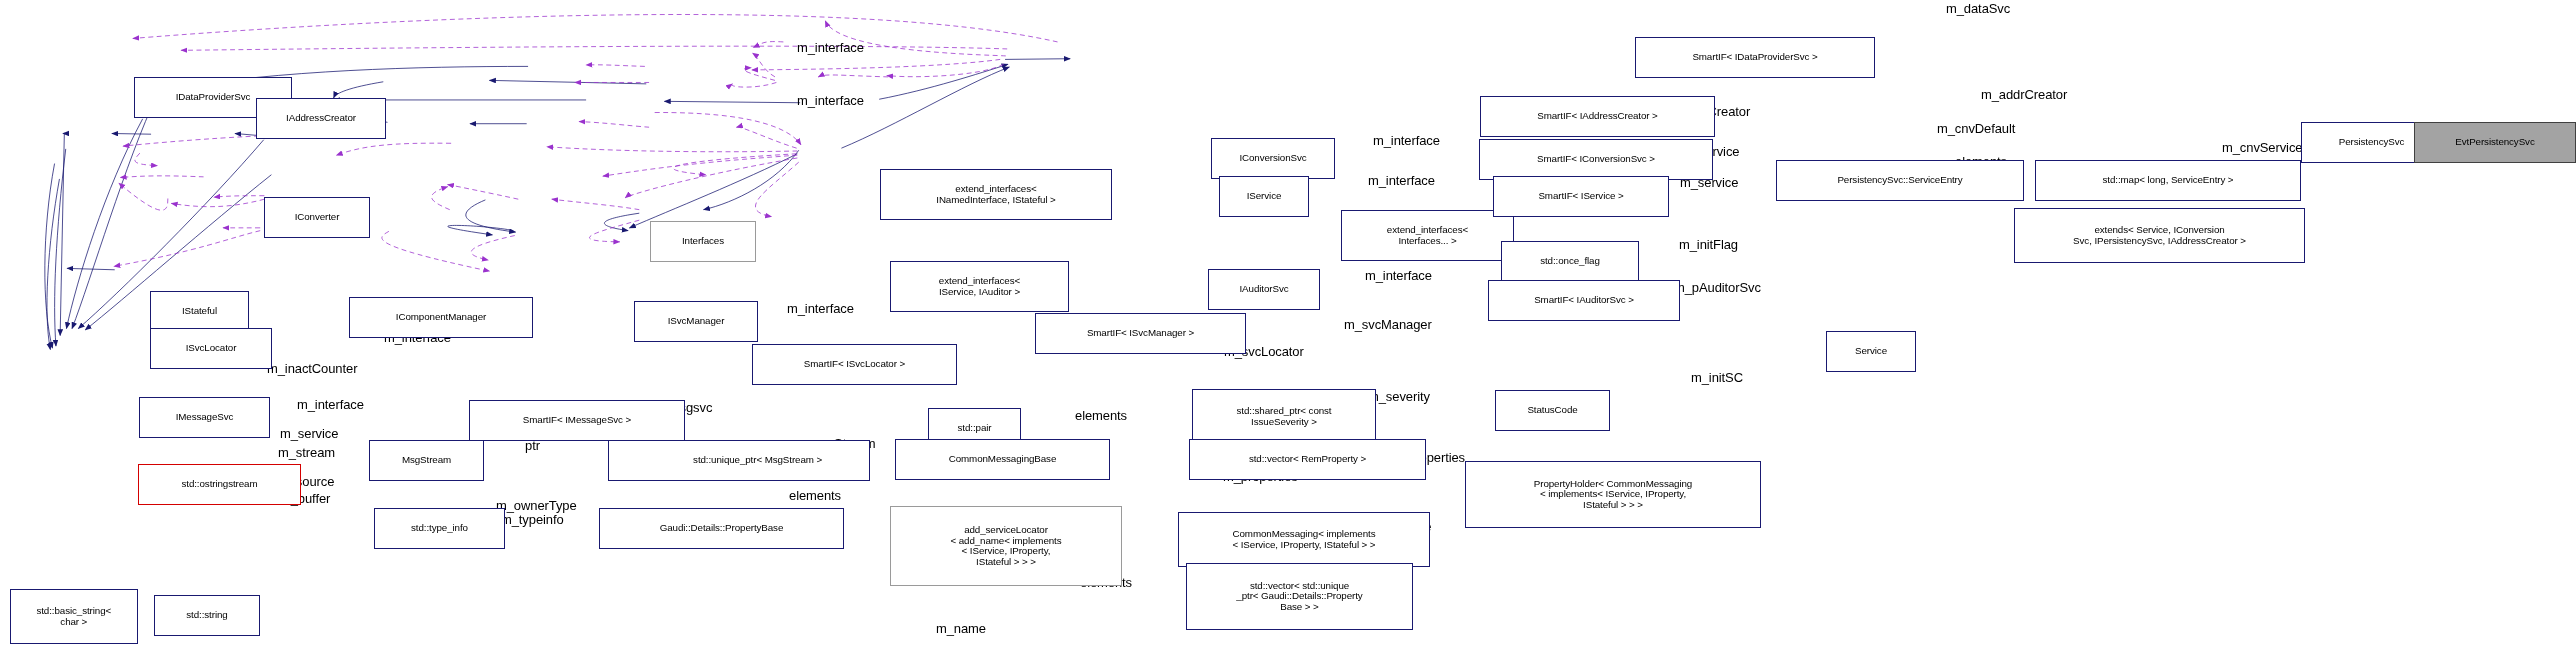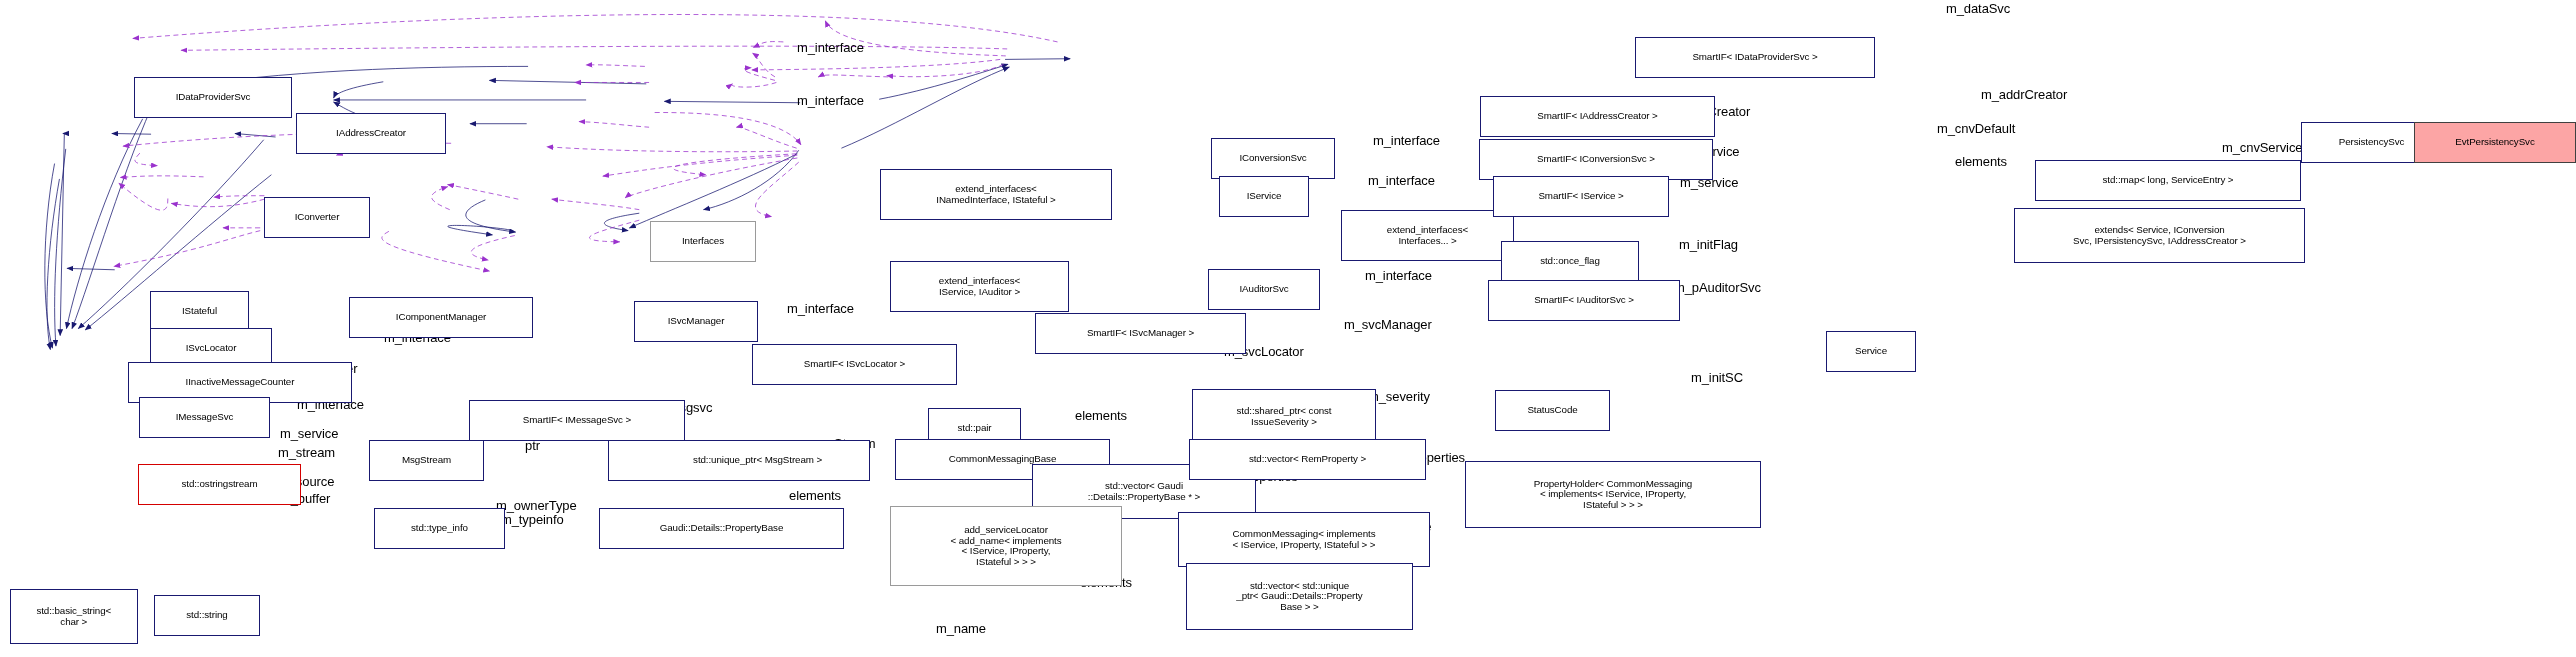--- a/index.html
+++ b/index.html
@@ -22,21 +22,21 @@
     line-height:10.5px;
     text-align:center;
     display:flex;
     align-items:center;
     justify-content:center;
     padding:0.7px 2.8px;
     white-space:pre;
     letter-spacing:-0.1px;
     z-index:5;
   }
-  .node.highlight{background:#fca5a5;border-color:#404040;}
+  .node.highlight{background:#a3a3a3;border-color:#404040;}
   .node.grey{border-color:#9a9a9a;}
   .node.red{border-color:#d40000;}
   .elabel{
     position:absolute;
     font-size:13px;
     line-height:10.5px;
     color:#000000;
     white-space:pre;
     text-align:center;
     z-index:4;
@@ -126,47 +126,44 @@
       <path d="M490,190 C400,193 320,195 176,209"></path>
       <path d="M200,219 C190,230 185,235 225,237"></path>
       <path d="M240,284 C240,300 238,320 170,262"></path>
       <path d="M372,326 C350,326 340,326 319,326"></path>
       <path d="M372,330 C330,340 280,360 163,381"></path>
       <path d="M556,331 C540,340 520,350 700,388"></path>
       <path d="M643,300 C620,290 600,280 640,267"></path>
     </g>
   </svg>
 <div class="node" style="left: 134px; top: 77px; width: 158px; height: 41px;"><span>IDataProviderSvc</span></div>
-    <div class="node" style="left: 256px; top: 113px; width: 150px; height: 41px; margin-left: 40px;"><span>IAddressCreator</span></div>
+    <div class="node" style="left: 256px; top: 98px; width: 130px; height: 41px;"><span>IAddressCreator</span></div>
     <div class="node" style="left: 264px; top: 197px; width: 106px; height: 41px;"><span>IConverter</span></div>
     <div class="node" style="left: 150px; top: 291px; width: 99px; height: 41px;"><span>IStateful</span></div>
     <div class="node" style="left: 150px; top: 328px; width: 122px; height: 41px;"><span>ISvcLocator</span></div>
-    <div class="node" style="left: 128px; top: 362px; width: 224px; height: 41px;"><span>IInactiveMessageCounter</span></div>
     <div class="node" style="left: 139px; top: 397px; width: 131px; height: 41px;"><span>IMessageSvc</span></div>
     <div class="node red" style="left: 138px; top: 464px; width: 163px; height: 41px;"><span>std::ostringstream</span></div>
     <div class="node" style="left: 374px; top: 508px; width: 131px; height: 41px;"><span>std::type_info</span></div>
     <div class="node" style="left: 9.8px; top: 589px; width: 128px; height: 55px;"><span>std::basic_string&lt;
 char &gt;</span></div>
     <div class="node" style="left: 154px; top: 595px; width: 106px; height: 41px;"><span>std::string</span></div>
     <div class="node" style="left: 349px; top: 297px; width: 184px; height: 41px;"><span>IComponentManager</span></div>
     <div class="node" style="left: 369px; top: 440px; width: 115px; height: 41px;"><span>MsgStream</span></div>
     <div class="node" style="left: 599px; top: 508px; width: 245px; height: 41px;"><span>Gaudi::Details::PropertyBase</span></div>
     <div class="node" style="left: 634px; top: 301px; width: 124px; height: 41px;"><span>ISvcManager</span></div>
     <div class="node" style="left: 752px; top: 344px; width: 205px; height: 41px;"><span>SmartIF&lt; ISvcLocator &gt;</span></div>
     <div class="node" style="left: 469px; top: 400px; width: 216px; height: 41px;"><span>SmartIF&lt; IMessageSvc &gt;</span></div>
     <div class="node" style="left: 608px; top: 440px; width: 262px; height: 41px; padding-left: 40px;"><span>std::unique_ptr&lt; MsgStream &gt;</span></div>
     <div class="node grey" style="left: 650px; top: 221px; width: 106px; height: 41px;"><span>Interfaces</span></div>
     <div class="node" style="left: 880px; top: 169px; width: 232px; height: 51px;"><span>extend_interfaces&lt;
 INamedInterface, IStateful &gt;</span></div>
     <div class="node" style="left: 890px; top: 261px; width: 179px; height: 51px;"><span>extend_interfaces&lt;
 IService, IAuditor &gt;</span></div>
     <div class="node" style="left: 928px; top: 408px; width: 93px; height: 41px;"><span>std::pair</span></div>
     <div class="node" style="left: 895px; top: 439px; width: 215px; height: 41px;"><span>CommonMessagingBase</span></div>
-    <div class="node" style="left: 1032px; top: 464px; width: 224px; height: 55px;"><span>std::vector&lt; Gaudi
-::Details::PropertyBase * &gt;</span></div>
     <div class="node grey" style="left: 890px; top: 506px; width: 232px; height: 80px;"><span>add_serviceLocator
 &lt; add_name&lt; implements
 &lt; IService, IProperty,
 IStateful &gt; &gt; &gt;</span></div>
     <div class="node" style="left: 1211px; top: 138px; width: 124px; height: 41px;"><span>IConversionSvc</span></div>
     <div class="node" style="left: 1219px; top: 176px; width: 90px; height: 41px;"><span>IService</span></div>
     <div class="node" style="left: 1208px; top: 269px; width: 112px; height: 41px;"><span>IAuditorSvc</span></div>
     <div class="node" style="left: 1035px; top: 313px; width: 211px; height: 41px;"><span>SmartIF&lt; ISvcManager &gt;</span></div>
     <div class="node" style="left: 1192px; top: 389px; width: 184px; height: 55px;"><span>std::shared_ptr&lt; const
 IssueSeverity &gt;</span></div>
@@ -181,20 +178,21 @@
     <div class="node" style="left: 1501px; top: 241px; width: 138px; height: 41px;"><span>std::once_flag</span></div>
     <div class="node" style="left: 1488px; top: 280px; width: 192px; height: 41px;"><span>SmartIF&lt; IAuditorSvc &gt;</span></div>
     <div class="node" style="left: 1495px; top: 390px; width: 115px; height: 41px;"><span>StatusCode</span></div>
     <div class="node" style="left: 1465px; top: 461px; width: 296px; height: 67px;"><span>PropertyHolder&lt; CommonMessaging
 &lt; implements&lt; IService, IProperty,
 IStateful &gt; &gt; &gt;</span></div>
     <div class="node" style="left: 1635px; top: 37px; width: 240px; height: 41px;"><span>SmartIF&lt; IDataProviderSvc &gt;</span></div>
     <div class="node" style="left: 1479px; top: 139px; width: 234px; height: 41px;"><span>SmartIF&lt; IConversionSvc &gt;</span></div>
     <div class="node" style="left: 1480px; top: 96px; width: 235px; height: 41px;"><span>SmartIF&lt; IAddressCreator &gt;</span></div>
     <div class="node" style="left: 1493px; top: 176px; width: 176px; height: 41px;"><span>SmartIF&lt; IService &gt;</span></div>
+    <div class="node" style="left: 1776px; top: 160px; width: 248px; height: 41px;"><span>PersistencySvc::ServiceEntry</span></div>
     <div class="node" style="left: 1826px; top: 331px; width: 90px; height: 41px;"><span>Service</span></div>
     <div class="node" style="left: 2035px; top: 160px; width: 266px; height: 41px;"><span>std::map&lt; long, ServiceEntry &gt;</span></div>
     <div class="node" style="left: 2014px; top: 208px; width: 291px; height: 55px;"><span>extends&lt; Service, IConversion
 Svc, IPersistencySvc, IAddressCreator &gt;</span></div>
     <div class="node" style="left: 2301px; top: 122px; width: 141px; height: 41px;"><span>PersistencySvc</span></div>
     <div class="node highlight" style="left: 2414px; top: 122px; width: 162px; height: 41px;"><span>EvtPersistencySvc</span></div>
     <div class="elabel" style="left: 797px; top: 43px;">m_interface</div>
     <div class="elabel" style="left: 797px; top: 96px;">m_interface</div>
     <div class="elabel" style="left: 1946px; top: 3.5px;">m_dataSvc</div>
     <div class="elabel" style="left: 1981px; top: 90px;">m_addrCreator</div>

